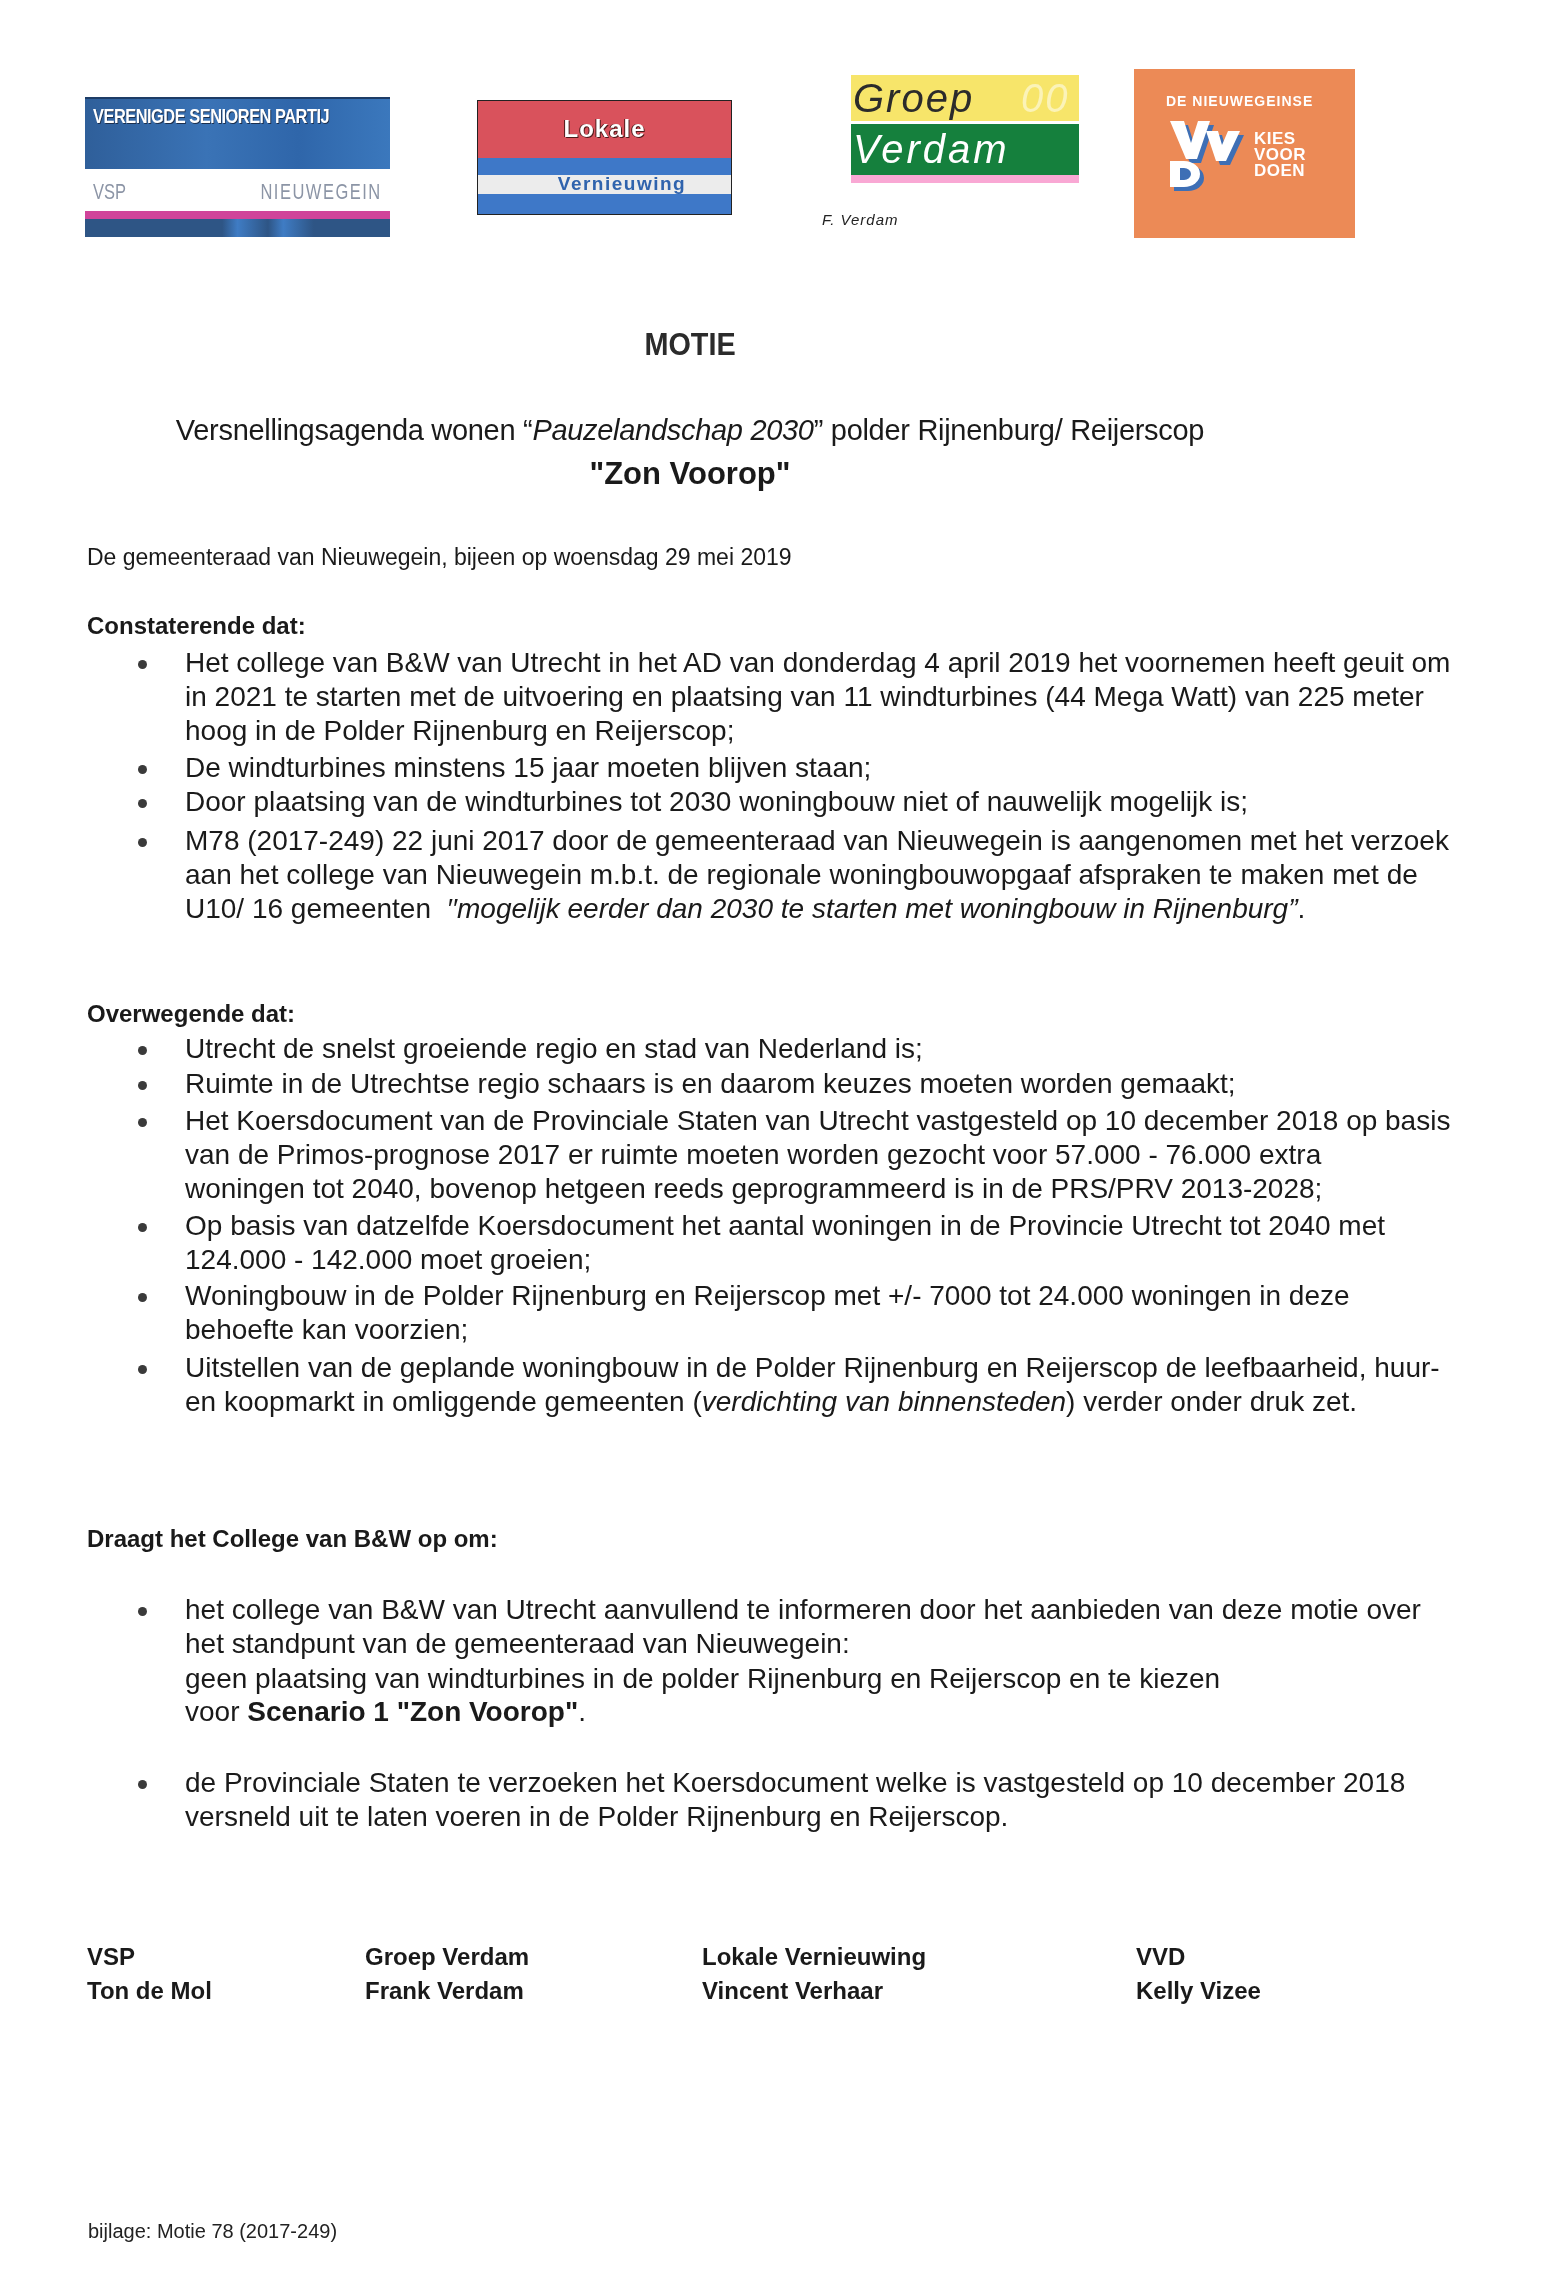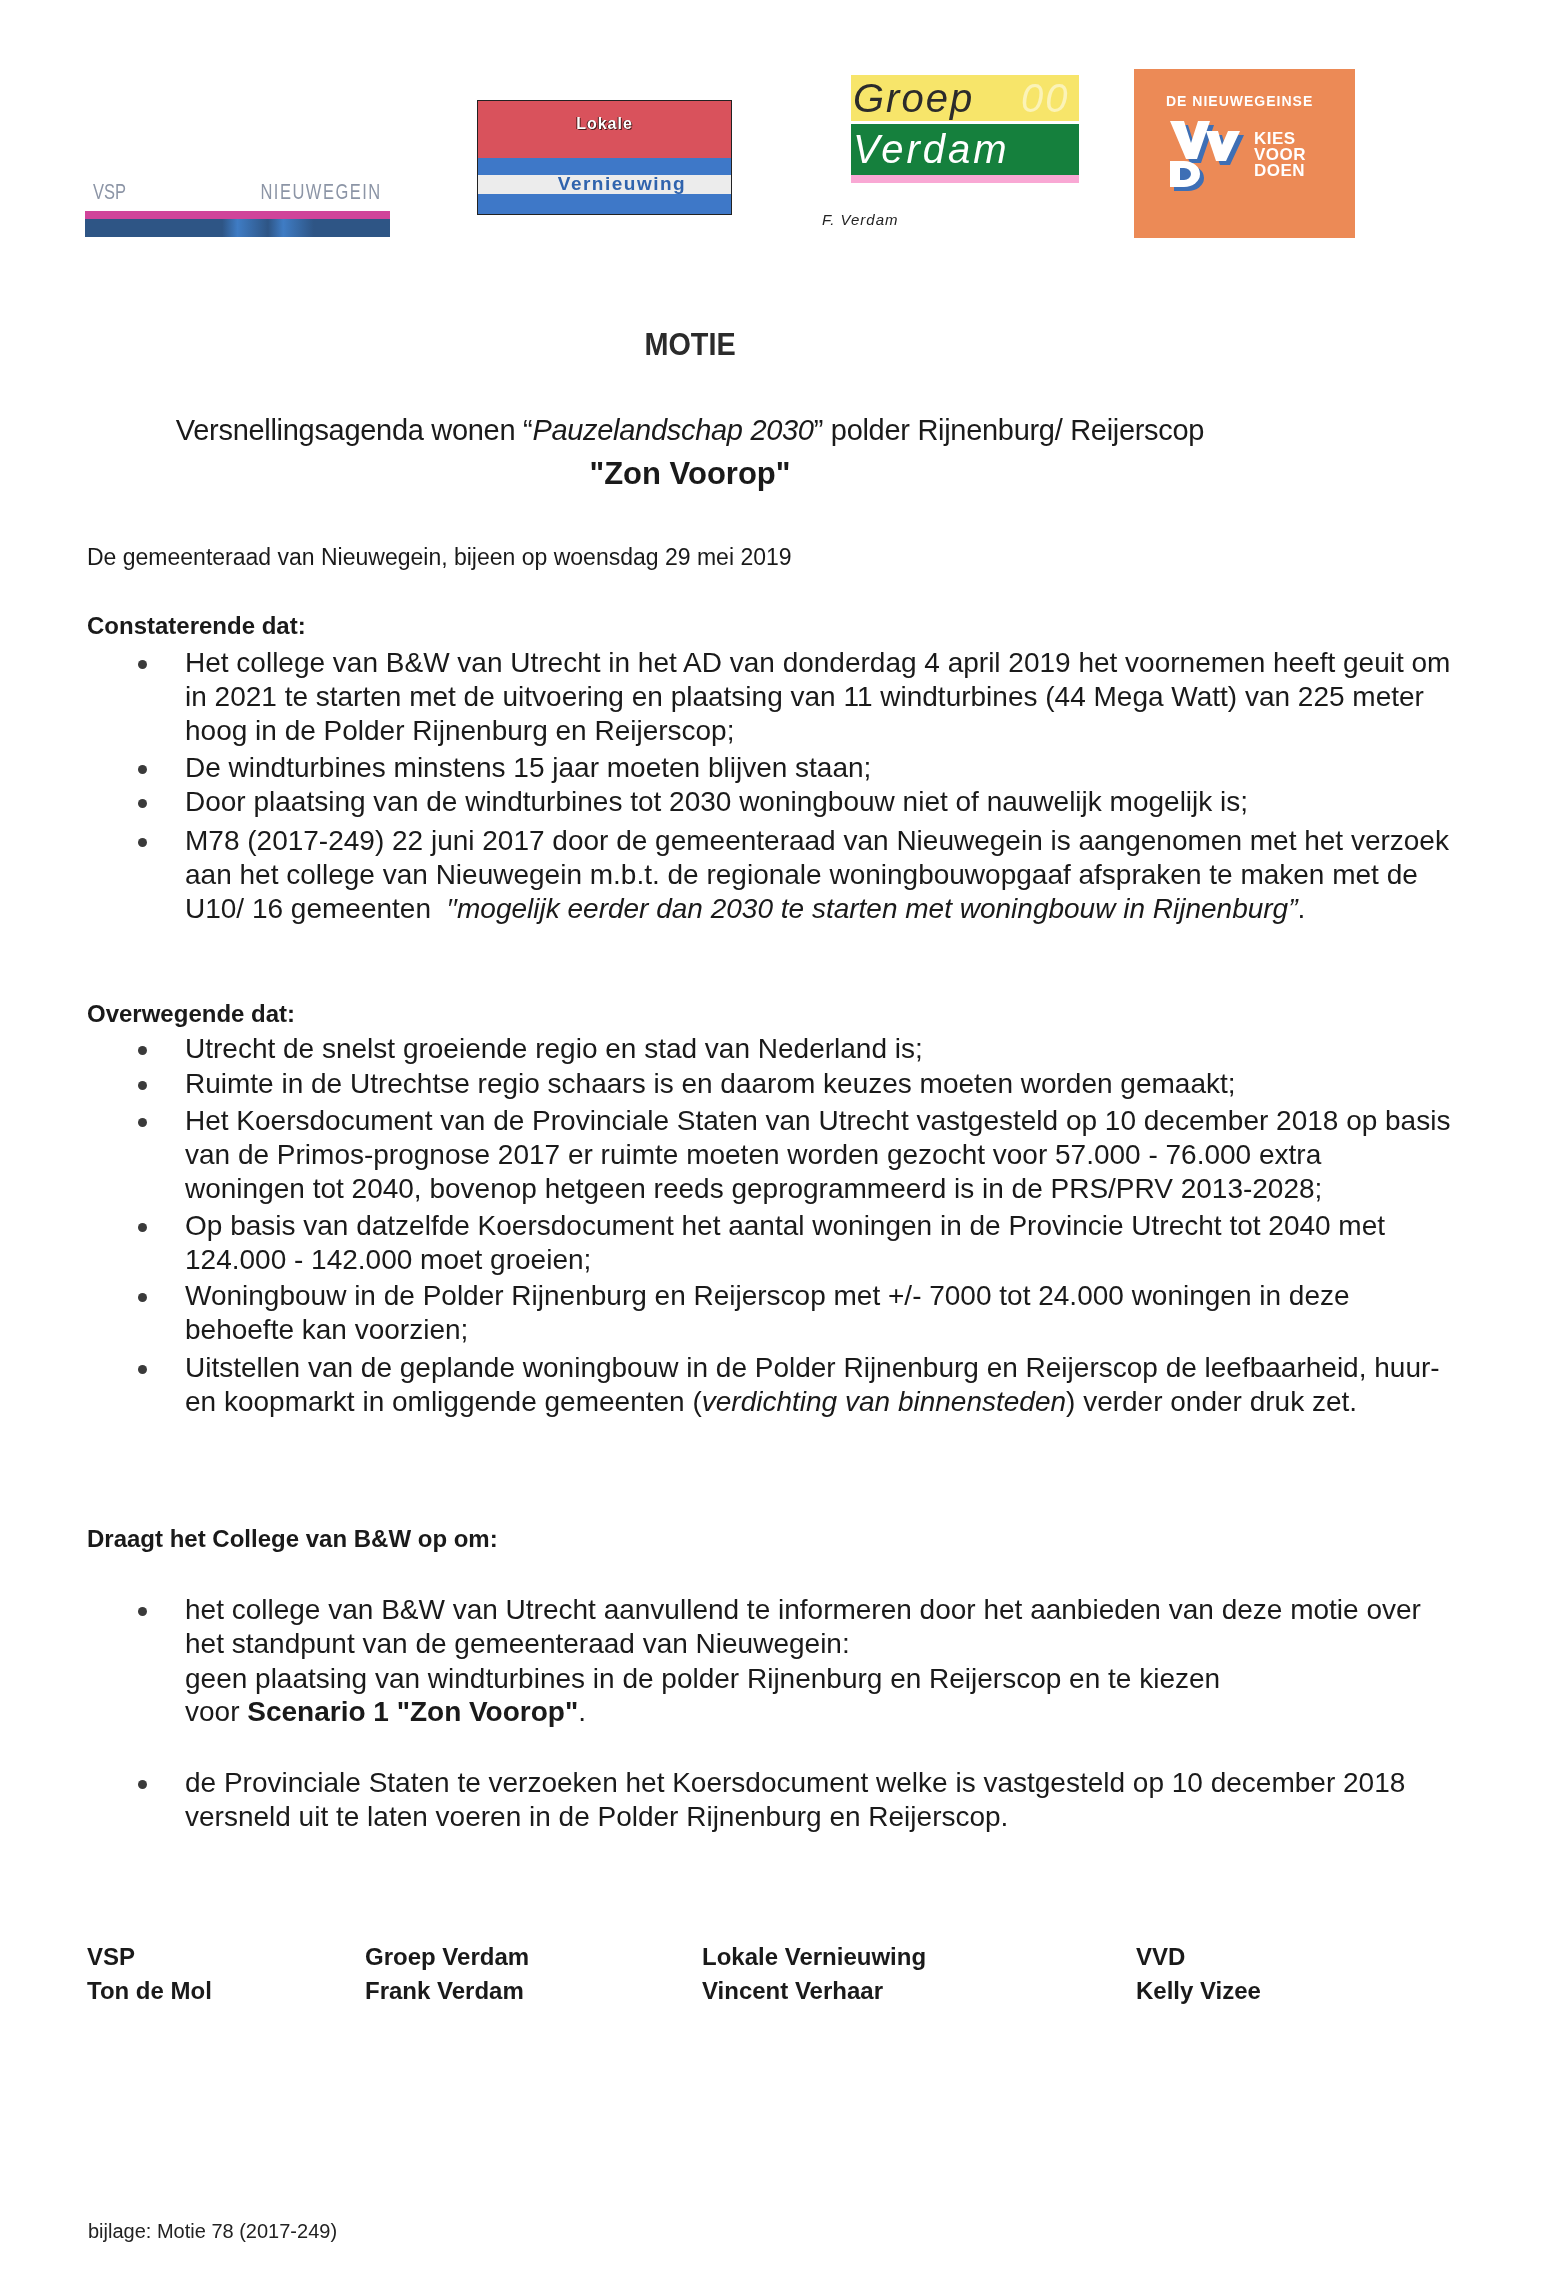--- a/index.html
+++ b/index.html
@@ -21,21 +21,21 @@
                 transform: scaleX(0.75); transform-origin: left center; }
   .vsp-mid .b { position: absolute; right: 8px; top: 10px; font-size: 22px; color: #8c95a6;
                 letter-spacing: 2px; transform: scaleX(0.75); transform-origin: right center; }
   .vsp-pink { position: absolute; left: 0; top: 114px; width: 305px; height: 8px; background: #d0449a; }
   .vsp-bot { position: absolute; left: 0; top: 122px; width: 305px; height: 18px;
              background: linear-gradient(90deg, #2e5585 0%, #2e5585 45%, #3f7cc4 50%, #2e5585 60%, #3f7cc4 65%, #2e5585 75%, #2e5585 100%); }
 
   .logo-lv { left: 477px; top: 100px; width: 253px; height: 113px; border: 1px solid #222; overflow: hidden; }
   .lv-red { position: absolute; left: 0; top: 0; width: 100%; height: 57px; background: #d9525c; }
   .lv-red span { position: absolute; left: 0; right: 0; top: 14px; text-align: center; font-weight: bold;
-                 font-size: 16px; color: #fff; letter-spacing: 1px; text-shadow: 1px 1px 0 #4a1a1a, -1px 0 0 #4a1a1a; }
+                 font-size: 24px; color: #fff; letter-spacing: 1px; text-shadow: 1px 1px 0 #4a1a1a, -1px 0 0 #4a1a1a; }
   .lv-blue1 { position: absolute; left: 0; top: 57px; width: 100%; height: 17px; background: #3e78c8; }
   .lv-white { position: absolute; left: 0; top: 74px; width: 100%; height: 19px; background: #ececec; padding-left: 35px; }
   .lv-white span { position: absolute; left: 0; right: 0; top: -2px; text-align: center; font-weight: bold;
                    font-size: 19px; color: #2f63ad; letter-spacing: 1.5px; }
   .lv-blue2 { position: absolute; left: 0; top: 93px; width: 100%; height: 20px; background: #3e78c8; }
 
   .logo-gv { left: 851px; top: 75px; width: 254px; height: 100px; font-style: italic; }
   .gv-yellow { position: absolute; left: 0; top: 0; width: 228px; height: 46px; background: #f7e56a; overflow: hidden; }
   .gv-yellow span { position: absolute; left: 2px; top: 0px; font-size: 40px; color: #2b2b2b; letter-spacing: 2px; line-height: 46px; }
   .gv-yellow span.oo { left: 170px; color: #fbf3b8; }
@@ -60,20 +60,23 @@
   .bl { left: 185px; font-size: 28px; line-height: 34px; white-space: nowrap; }
   .dot { width: 9px; height: 9px; border-radius: 50%; background: #3a3a3a; left: 138px; }
 
   .sig { font-size: 24px; font-weight: bold; line-height: 34px; white-space: nowrap; color: #1a1a1a; }
   .foot { left: 88px; top: 2220px; font-size: 20px; color: #222; }
 </style>
 </head>
 <body>
 
 <div class="abs logo-vsp">
+  <div class="vsp-top">
+    <span>VERENIGDE SENIOREN PARTIJ</span>
+  </div>
   <div class="vsp-mid">
     <span class="a">VSP</span>
     <span class="b">NIEUWEGEIN</span>
   </div>
   <div class="vsp-pink"></div>
   <div class="vsp-bot"></div>
 </div>
 
 <div class="abs logo-lv">
   <div class="lv-red">

